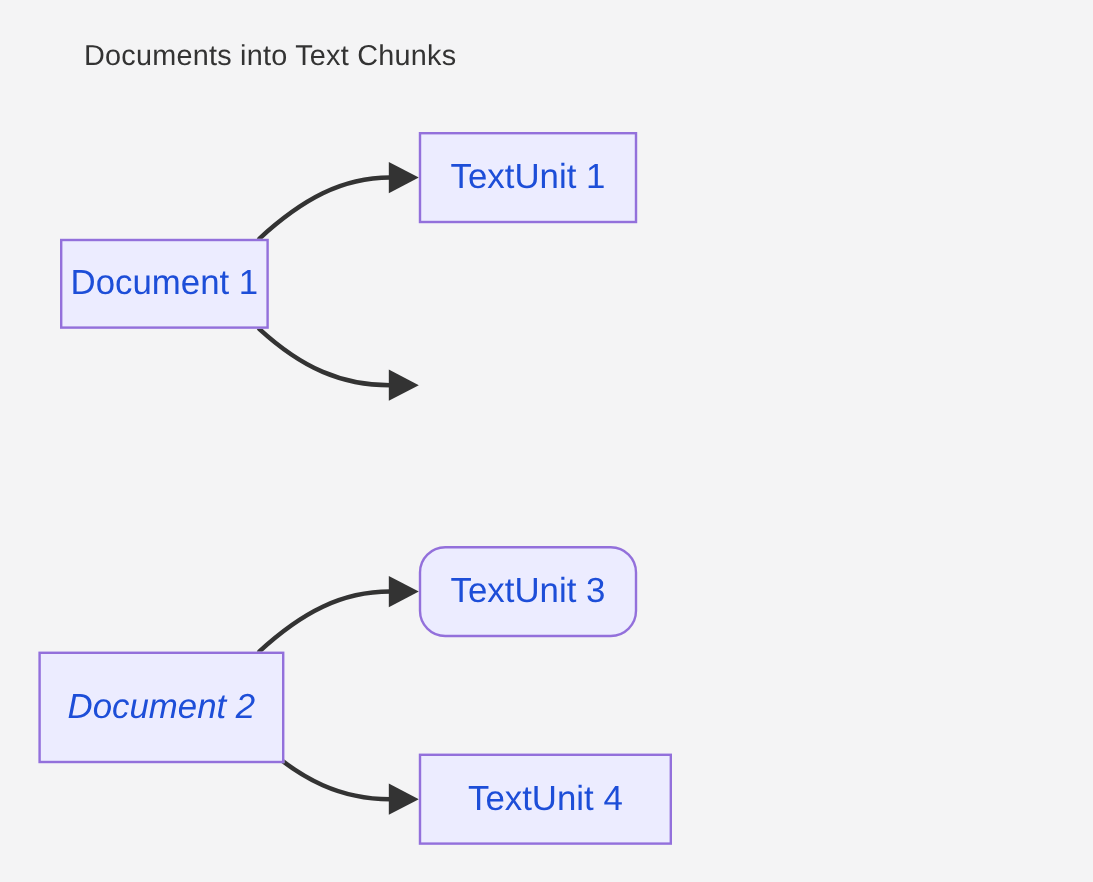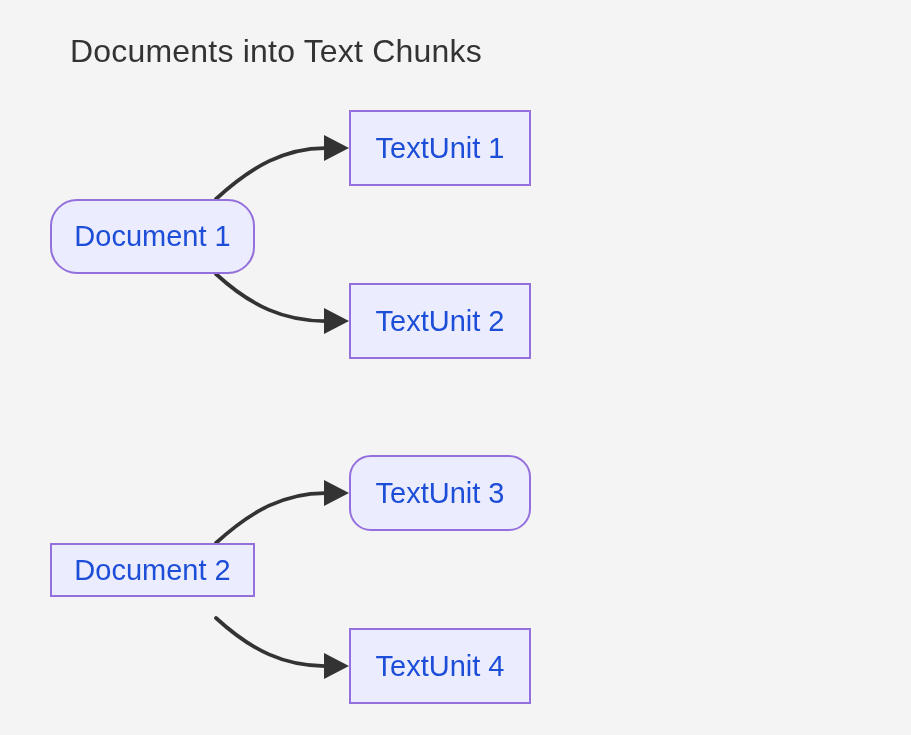--- a/index.html
+++ b/index.html
@@ -12,21 +12,21 @@
     position: relative;
     width: 911px;
     height: 735px;
     background: #f4f4f5;
     overflow: hidden;
   }
   .diagram-title {
     position: absolute;
     left: 70px;
     top: 33px;
-    font-size: 32px;
+    font-size: 24px;
     color: #333333;
     letter-spacing: 0.2px;
     white-space: nowrap;
   }
   .edges-layer {
     position: absolute;
     left: 0;
     top: 0;
     width: 911px;
     height: 735px;
@@ -39,26 +39,26 @@
     border: 2px solid #9370DB;
     display: flex;
     align-items: center;
     justify-content: center;
   }
   .node .node-label {
     font-size: 29px;
     color: #1d4ed8;
     white-space: nowrap;
   }
-  .n-doc1 { left: 50px;  top: 199px; width: 205px; height: 75px; border-radius: 27px; }
+  .n-doc1 { left: 50px;  top: 199px; width: 174px; height: 75px; }
   .n-tu1  { left: 349px; top: 110px; width: 182px; height: 76px; }
   .n-tu2  { left: 349px; top: 283px; width: 182px; height: 76px; }
-  .n-doc2 { left: 50px;  top: 543px; width: 205px; height: 54px; }
+  .n-doc2 { left: 32px;  top: 543px; width: 205px; height: 93px; font-style: italic; }
   .n-tu3  { left: 349px; top: 455px; width: 182px; height: 76px; border-radius: 22px; }
-  .n-tu4  { left: 349px; top: 628px; width: 182px; height: 76px; }
+  .n-tu4  { left: 349px; top: 628px; width: 211px; height: 76px; }
   .edge-path {
     fill: none;
     stroke: #333333;
     stroke-width: 3.75;
     stroke-linecap: round;
   }
   .arrowhead {
     fill: #333333;
     stroke: none;
   }
@@ -86,23 +86,20 @@
   </svg>
 
   <div class="node n-doc1">
     <span class="node-label">Document 1</span>
   </div>
 
   <div class="node n-tu1">
     <span class="node-label">TextUnit 1</span>
   </div>
 
-  <div class="node n-tu2">
-    <span class="node-label">TextUnit 2</span>
-  </div>
 
   <div class="node n-doc2">
     <span class="node-label">Document 2</span>
   </div>
 
   <div class="node n-tu3">
     <span class="node-label">TextUnit 3</span>
   </div>
 
   <div class="node n-tu4">

